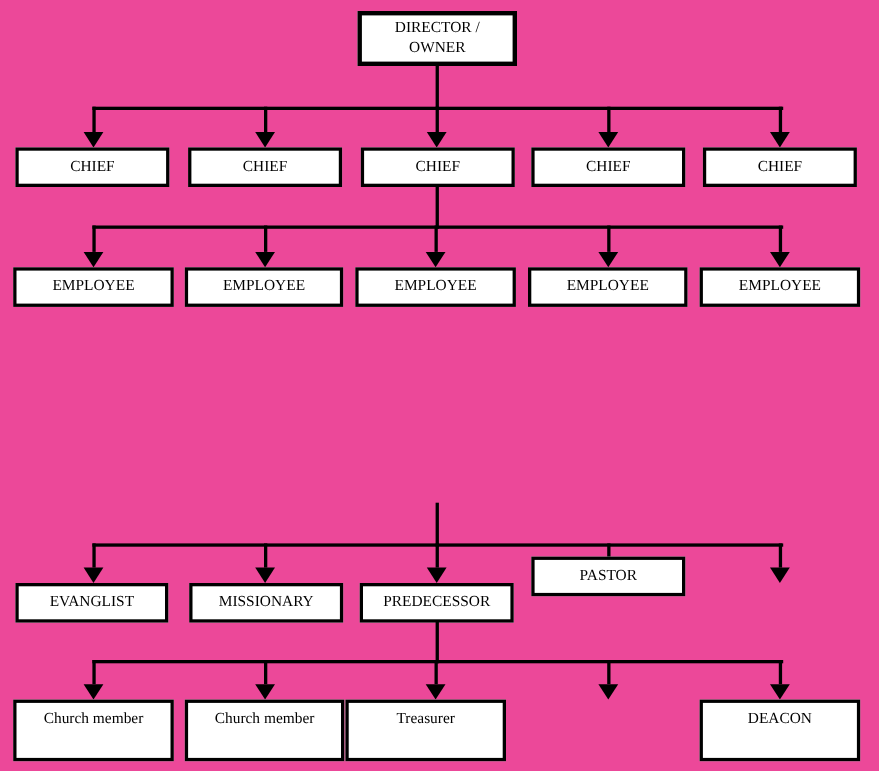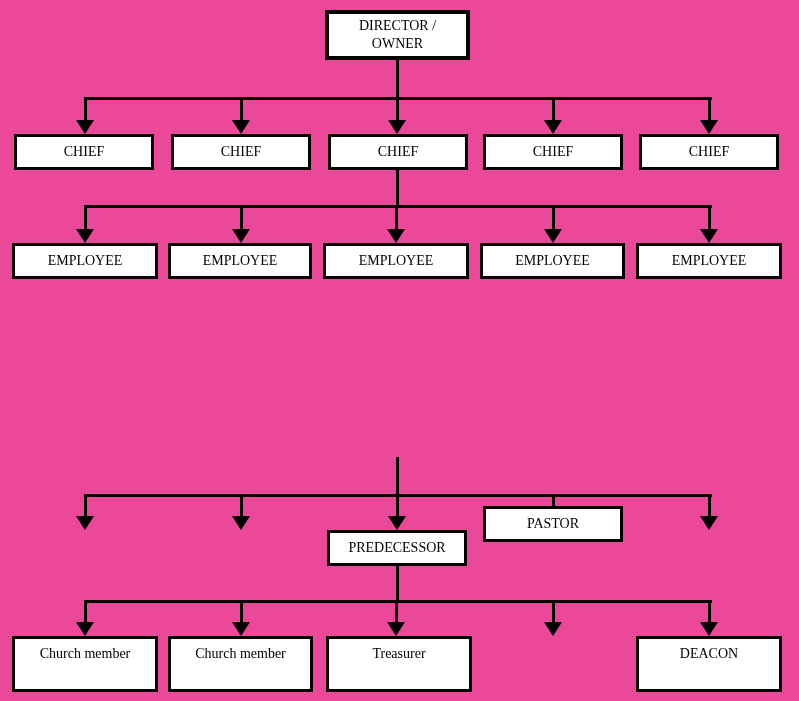--- a/index.html
+++ b/index.html
@@ -134,20 +134,26 @@
     </div>
   <div class="arrow" style="left:544px;top:494px">
       <div class="stem" style="height:22px"></div>
       <div class="head"></div>
     </div>
   <div class="arrow" style="left:700px;top:494px">
       <div class="stem" style="height:22px"></div>
       <div class="head"></div>
     </div>
 
+  <div class="node" style="left:14px;top:530px;width:139px;height:36px">
+      <span>EVANGLIST</span>
+    </div>
+  <div class="node" style="left:172px;top:530px;width:140px;height:36px">
+      <span>MISSIONARY</span>
+    </div>
   <div class="node" style="left:327px;top:530px;width:140px;height:36px">
       <span>PREDECESSOR</span>
     </div>
   <div class="node" style="left:483px;top:506px;width:140px;height:36px">
       <span>PASTOR</span>
     </div>
 
   <div class="vline" style="left:396px;top:564px;height:39px"></div>
   <div class="hline" style="left:84px;top:600px;width:628px"></div>
 
@@ -171,20 +177,20 @@
       <div class="stem" style="height:22px"></div>
       <div class="head"></div>
     </div>
 
   <div class="node top-align" style="left:12px;top:636px;width:146px;height:56px">
       <span>Church member</span>
     </div>
   <div class="node top-align" style="left:168px;top:636px;width:145px;height:56px">
       <span>Church member</span>
     </div>
-  <div class="node top-align" style="left:326px;top:636px;width:146px;height:56px">
+  <div class="node top-align" style="left:314px;top:636px;width:146px;height:56px">
       <span>Treasurer</span>
     </div>
   <div class="node top-align" style="left:636px;top:636px;width:146px;height:56px">
       <span>DEACON</span>
     </div>
 
 </div>
 
 </body></html>

